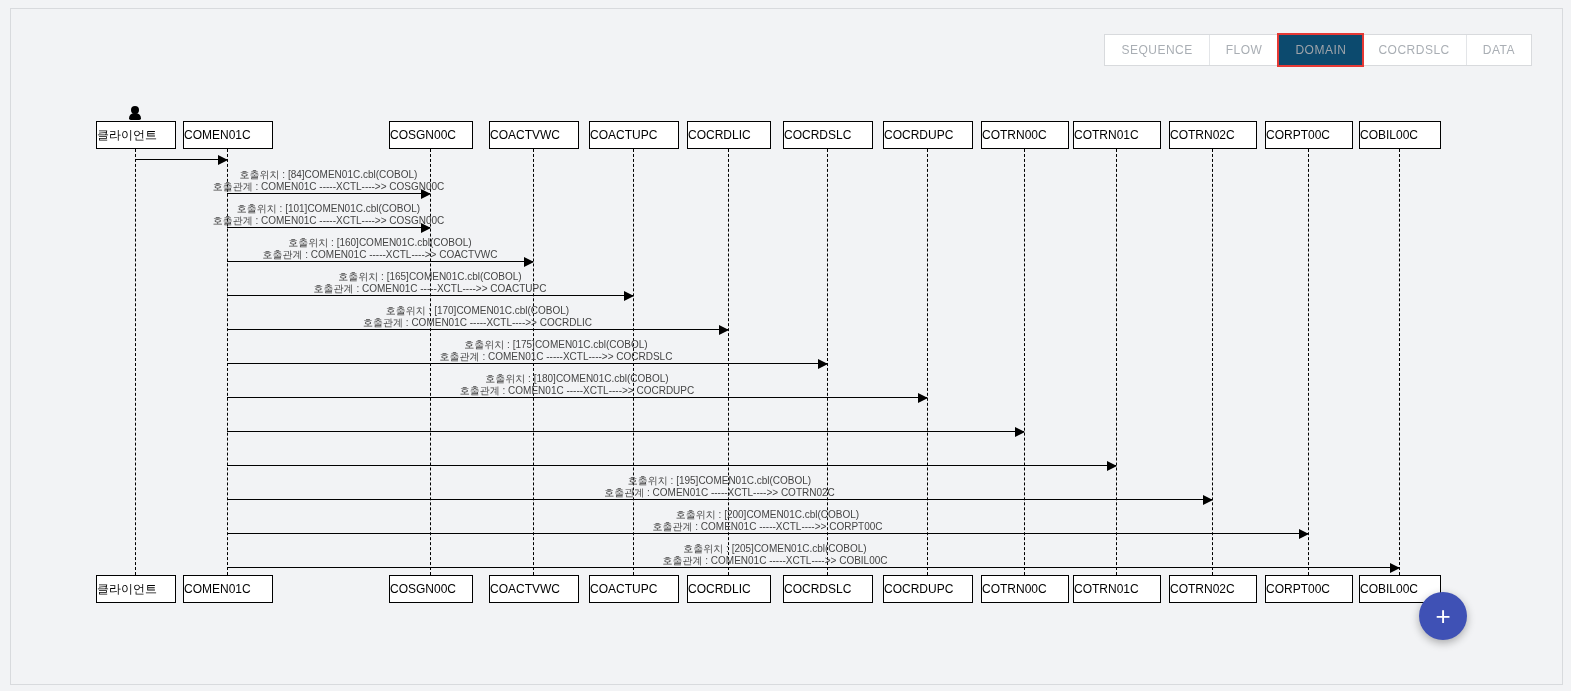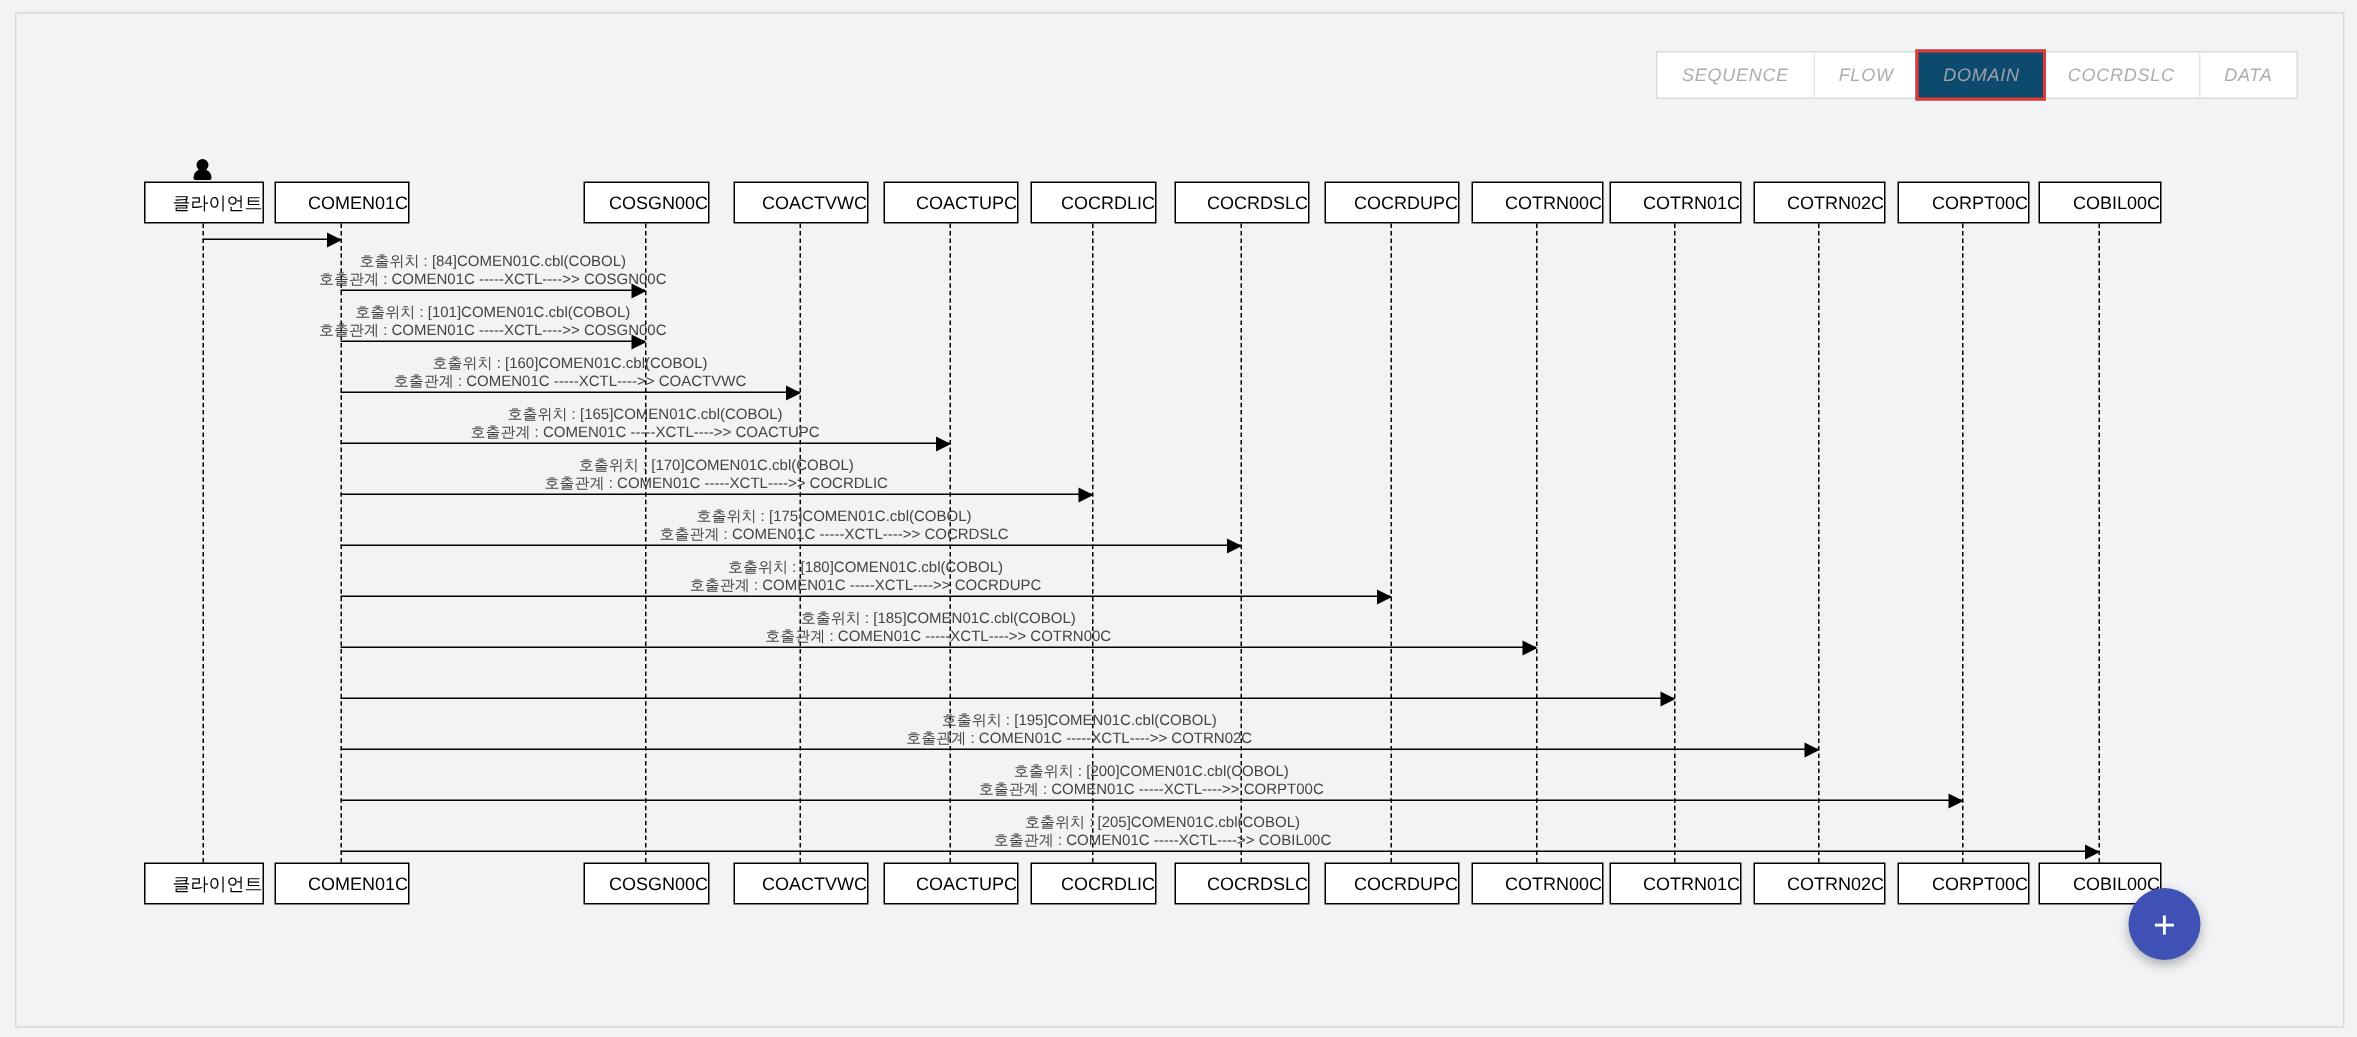--- a/index.html
+++ b/index.html
@@ -30,38 +30,37 @@
     border: 1px solid #d8dadd;
     background: #fff;
   }
   .tab {
     padding: 8px 16px;
     font-size: 12px;
     color: #a9aeb4;
     border-right: 1px solid #e3e5e8;
     cursor: pointer;
     letter-spacing: 0.5px;
-    font-style: italic;
   }
   .tab:last-child { border-right: none; }
   .tab.active {
     border: 2px solid #e53935;
     margin: -2px;
     color: #9ea3a9;
     background: #0c4a6e;
     z-index: 2;
     position: relative;
   }
   
   .pbox {
     position: absolute;
     border: 1px solid #000;
     background: #fff;
     font-size: 12px;
-    text-align: right;
+    text-align: left;
     line-height: 26px;
     height: 26px;
     white-space: nowrap;
   }
   
   .actor {
     position: absolute;
     width: 14px;
     height: 14px;
     pointer-events: none;
@@ -215,24 +214,20 @@
       <div class="arrow-label" style="left: 516px; top: 330px; margin-left: 29px;">
         <div>호출위치 : [175]COMEN01C.cbl(COBOL)</div>
         <div>호출관계 : COMEN01C -----XCTL----&gt;&gt; COCRDSLC</div>
       </div>
       <div class="arrow" style="left: 216px; top: 388px; width: 700px;"></div>
       <div class="arrow-label" style="left: 566px; top: 364px;">
         <div>호출위치 : [180]COMEN01C.cbl(COBOL)</div>
         <div>호출관계 : COMEN01C -----XCTL----&gt;&gt; COCRDUPC</div>
       </div>
       <div class="arrow" style="left: 216px; top: 422px; width: 797px;"></div>
-      <div class="arrow-label" style="left: 614.5px; top: 398px;">
-        <div>호출위치 : [185]COMEN01C.cbl(COBOL)</div>
-        <div>호출관계 : COMEN01C -----XCTL----&gt;&gt; COTRN00C</div>
-      </div>
       <div class="arrow" style="left: 216px; top: 456px; width: 889px;"></div>
       <div class="arrow" style="left: 216px; top: 490px; width: 985px;"></div>
       <div class="arrow-label" style="left: 708.5px; top: 466px;">
         <div>호출위치 : [195]COMEN01C.cbl(COBOL)</div>
         <div>호출관계 : COMEN01C -----XCTL----&gt;&gt; COTRN02C</div>
       </div>
       <div class="arrow" style="left: 216px; top: 524px; width: 1081px;"></div>
       <div class="arrow-label" style="left: 756.5px; top: 500px;">
         <div>호출위치 : [200]COMEN01C.cbl(COBOL)</div>
         <div>호출관계 : COMEN01C -----XCTL----&gt;&gt; CORPT00C</div>

